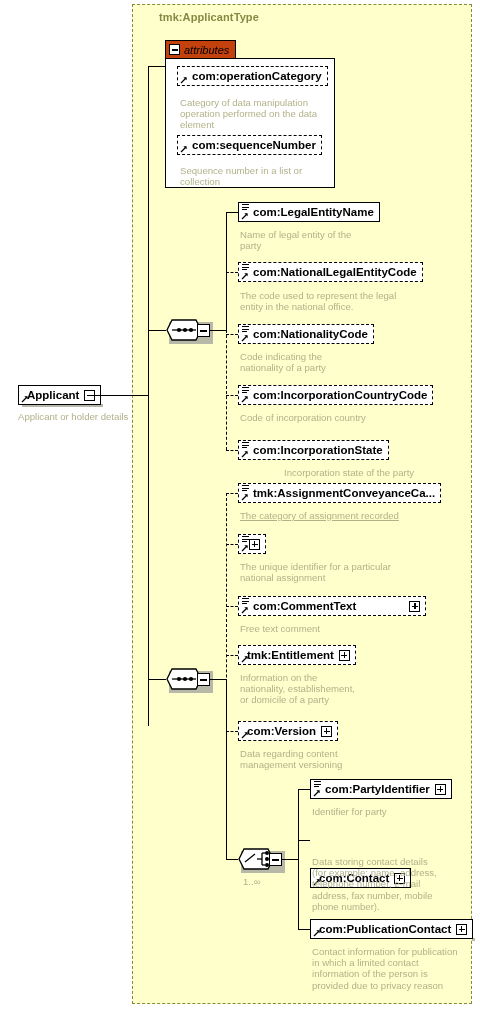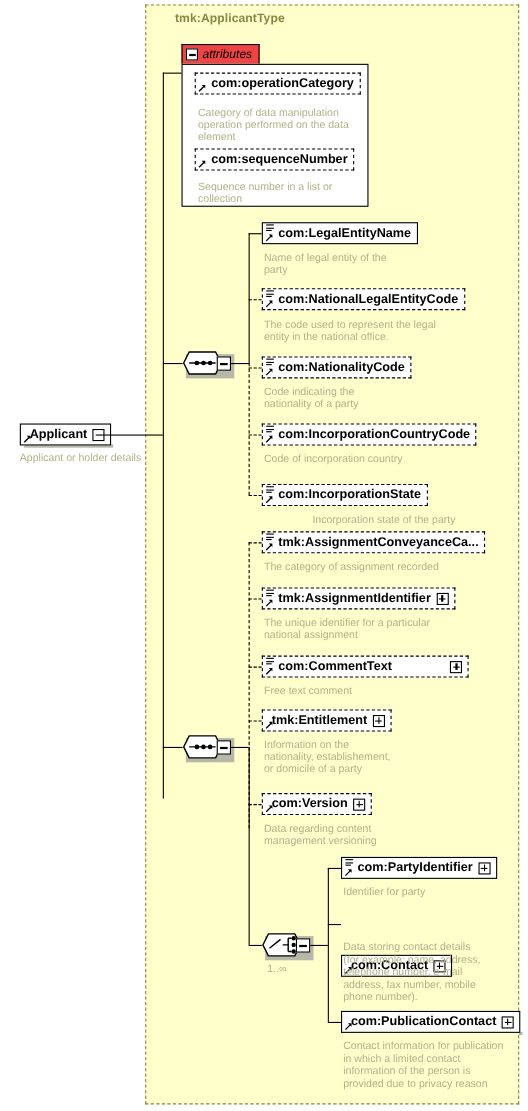--- a/index.html
+++ b/index.html
@@ -123,21 +123,21 @@
     position:absolute;
     left:165px; top:58px;
     width:170px; height:130px;
     background:#ffffff;
     border:1.3px solid #000;
   }
   #attr-tab {
     position:absolute;
     left:165px; top:40px;
     height:18px;
-    background:#ef4444;
+    background:#c2410c;
     border:1.3px solid #000;
     border-bottom:none;
     display:flex; align-items:center;
     padding:0 6px 0 3px;
   }
   #attr-tab .tab-label {
     font-size:11px; font-style:italic; color:#000;
     margin-left:4px;
   }
   #attr-tab .tgl {
@@ -337,34 +337,33 @@
       <i></i>
       <i></i>
       <i></i>
     </span>
   <svg class="arrow-icon" viewBox="0 0 8 8">
     <path d="M1,7 L6,2" stroke="#000" stroke-width="1.2" fill="none"></path>
     <path d="M6.6,1.2 L6.6,4.3 L3.3,1.2 Z" fill="#000"></path>
   </svg>
   <span class="label">tmk:AssignmentConveyanceCa...</span>
 </div>
-<div class="doc" style="left:240px; top:510px; width:200px;">The category of assignment recorded</div>
+<div class="doc" style="left:240px; top:510px; width:200px;text-decoration:underline;">The category of assignment recorded</div>
 
 <div class="ln h-dash" style="left:226px; top:544px; width:12px;"></div>
 <div class="node dashed" style="left:238px; top:534px;">
   <span class="doc-icon">
       <i></i>
       <i></i>
       <i></i>
     </span>
   <svg class="arrow-icon" viewBox="0 0 8 8">
     <path d="M1,7 L6,2" stroke="#000" stroke-width="1.2" fill="none"></path>
     <path d="M6.6,1.2 L6.6,4.3 L3.3,1.2 Z" fill="#000"></path>
   </svg>
-  <span class="label">tmk:AssignmentIdentifier</span>
   <span class="toggle plus"></span>
 </div>
 <div class="doc" style="left:240px; top:561px; width:200px;">The unique identifier for a particular
 national assignment</div>
 
 <div class="ln h-dash" style="left:226px; top:606px; width:12px;"></div>
 <div class="node dashed" style="left:238px; top:596px;gap:48px;">
   <span class="doc-icon">
       <i></i>
       <i></i>

